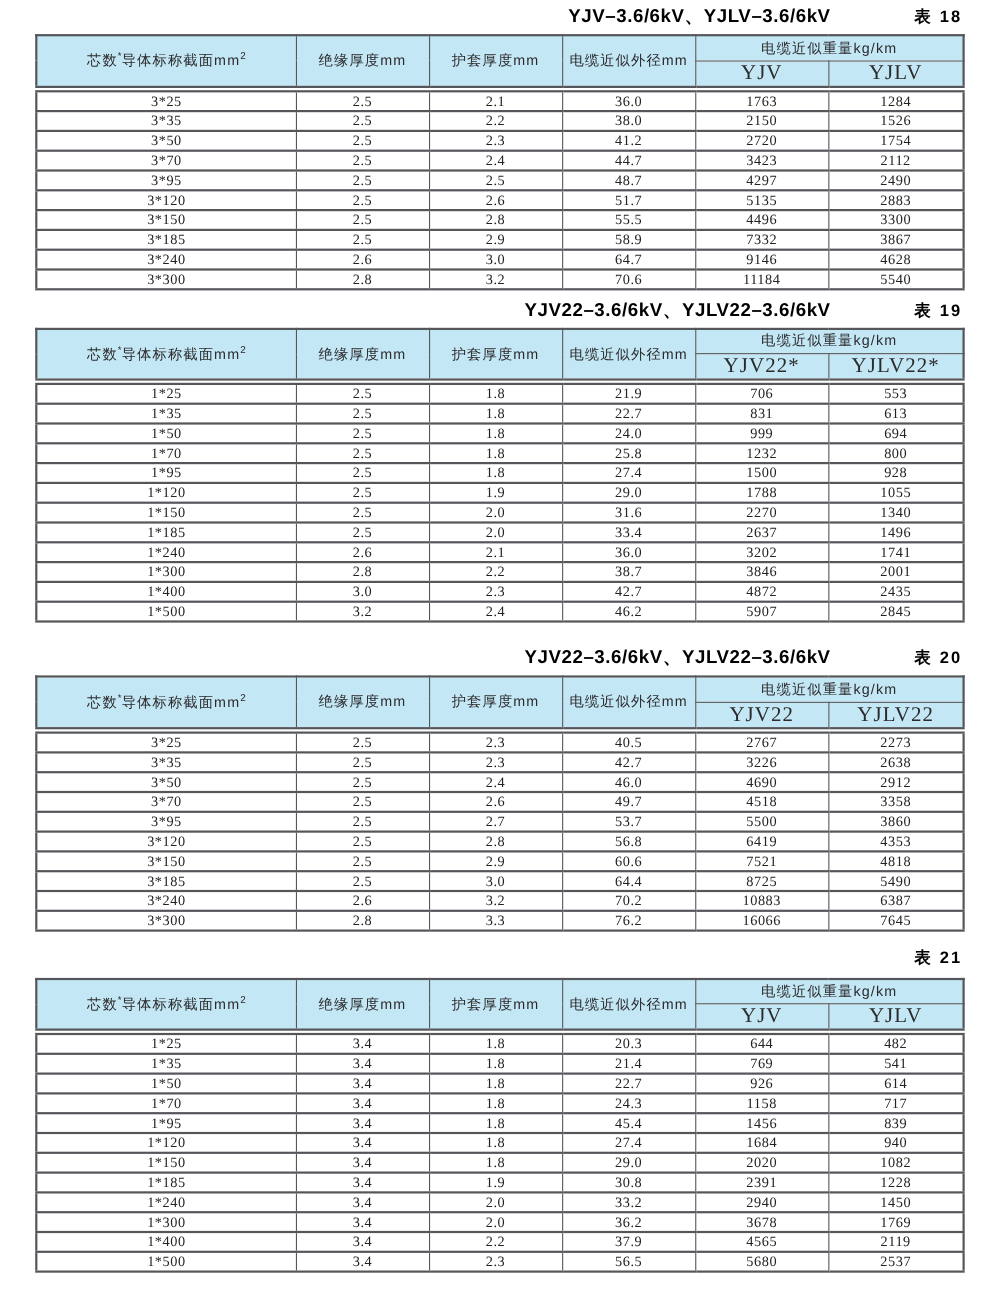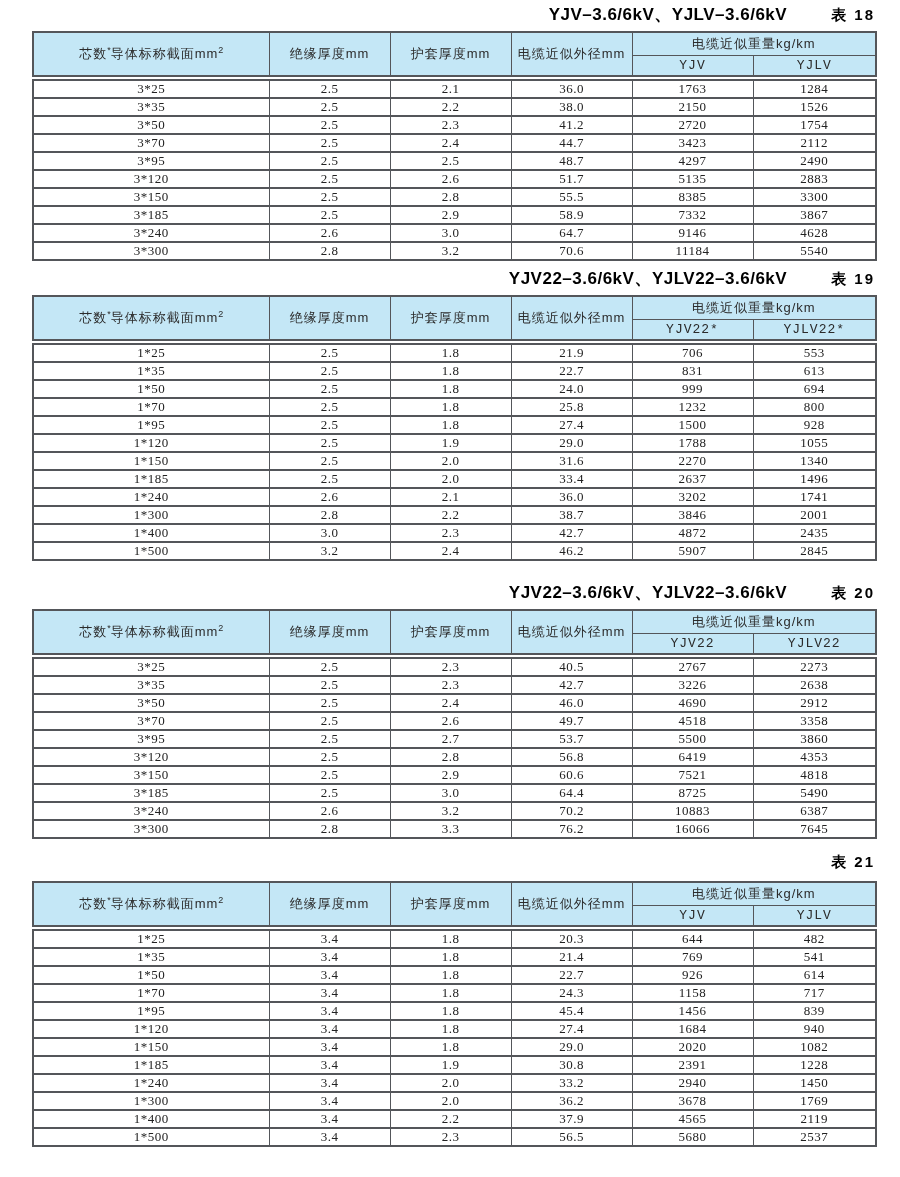--- a/index.html
+++ b/index.html
@@ -33,21 +33,21 @@
     font-size:17px;
     font-weight:bold;
     color:var(--title);
     letter-spacing:0.5px;
     white-space:nowrap;
   }
   .title-tag{
     font-size:15px;
     font-weight:bold;
     color:var(--title);
-    margin-left:44px;
+    margin-left:76px;
     white-space:nowrap;
     letter-spacing:2px;
   }
   table.spec{
     margin-left:32px;
     width:843px;
     border-collapse:collapse;
     table-layout:fixed;
     border:2px solid var(--border);
   }
@@ -73,22 +73,22 @@
   thead th.span2{height:47px;}
   thead tr.sub th,
   thead th.span2{
     border-bottom:6px double var(--border);
   }
   thead th sup{
     font-size:9px;
     letter-spacing:0;
   }
   thead tr.sub th{
-    font-family:Liberation Mono, monospace;
-    font-size:13px;
+    font-family:Liberation Serif, serif;
+    font-size:19px;
     letter-spacing:1px;
   }
   tbody td{
     height:18px;
     font-family:"Liberation Serif","DejaVu Serif",serif;
     font-size:13px;
     color:#222;
     border-top-width:2px;
     border-bottom-width:2px;
     letter-spacing:0.5px;
@@ -175,21 +175,21 @@
             <td class="col2">2.6</td>
             <td class="col3">51.7</td>
             <td class="col4">5135</td>
             <td class="col5">2883</td>
           </tr>
           <tr>
             <td class="col0">3*150</td>
             <td class="col1">2.5</td>
             <td class="col2">2.8</td>
             <td class="col3">55.5</td>
-            <td class="col4">8385</td>
+            <td class="col4">4496</td>
             <td class="col5">3300</td>
           </tr>
           <tr>
             <td class="col0">3*185</td>
             <td class="col1">2.5</td>
             <td class="col2">2.9</td>
             <td class="col3">58.9</td>
             <td class="col4">7332</td>
             <td class="col5">3867</td>
           </tr>

